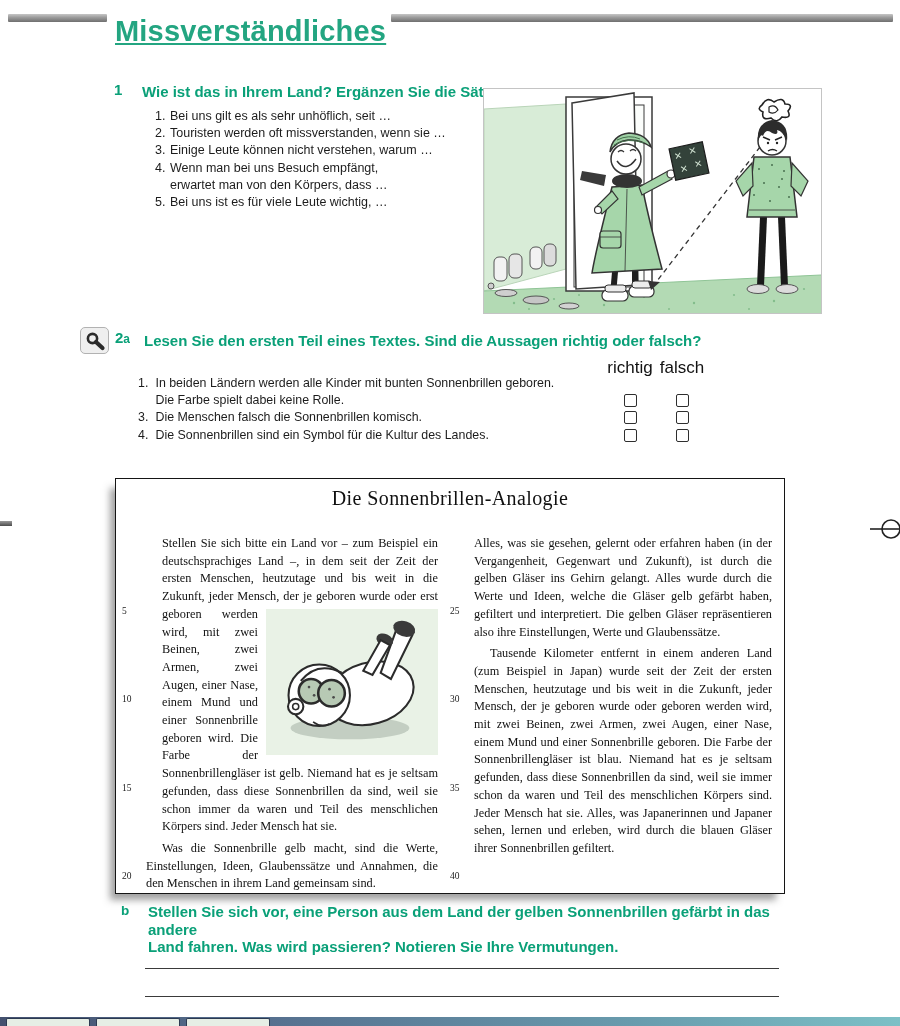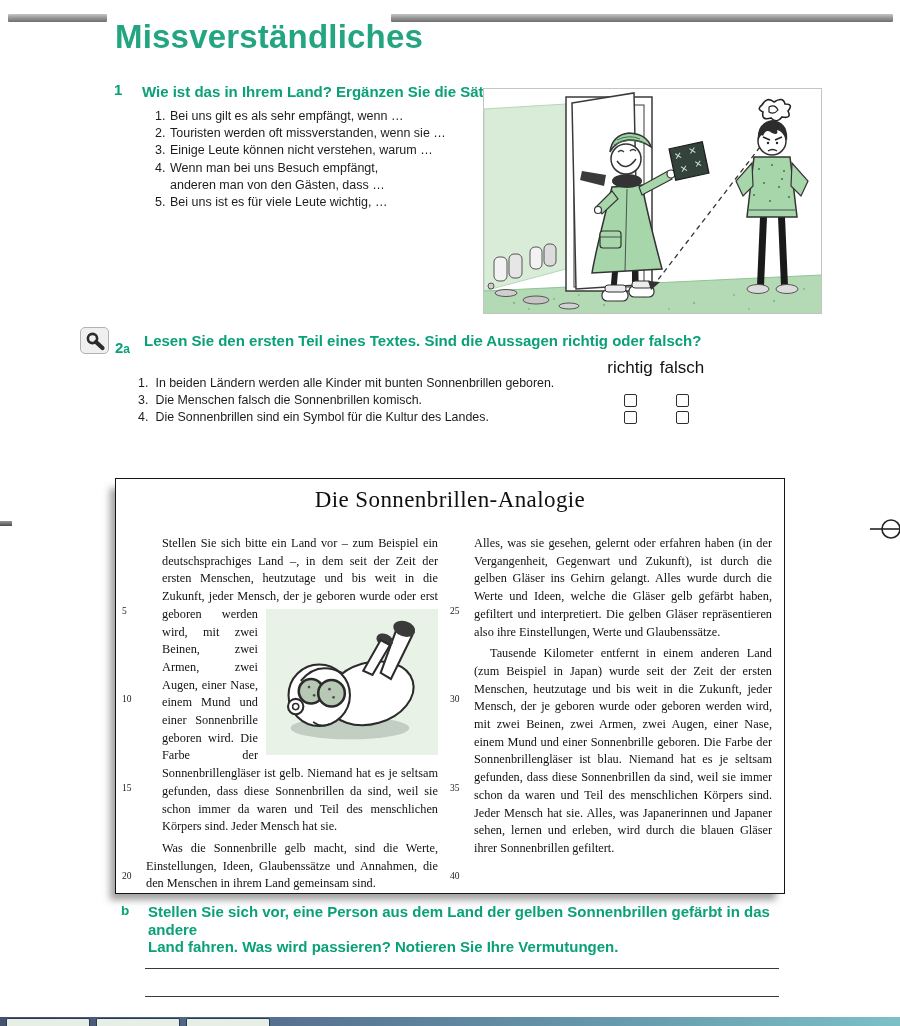--- a/index.html
+++ b/index.html
@@ -4,54 +4,54 @@
 <style>
   html,body{margin:0;padding:0;background:#fff;}
   #page{position:relative;width:900px;height:1026px;background:#fff;overflow:hidden;
         font-family:"Liberation Sans",sans-serif;color:#1c1c1c;}
 
   
   .rule{position:absolute;height:8px;border-radius:1px;
         background:linear-gradient(180deg,#c6c6c6,#9a9a9a 45%,#6f6f6f);}
   #rule-left{left:8px;top:14px;width:99px;}
   #rule-right{left:391px;top:14px;width:502px;}
-  #page-title{position:absolute;left:115px;top:-4px;font-size:33px;color:#23a581;letter-spacing:.2px;}
+  #page-title{position:absolute;left:115px;top:-4px;font-size:29px;color:#23a581;letter-spacing:.2px;text-decoration:underline;}
 
   
   .ex-num{position:absolute;font-weight:bold;color:#0aa078;font-size:15px;}
   .ex-head{position:absolute;font-weight:bold;color:#0aa078;font-size:15px;line-height:17.5px;}
 
   
   #ex1-list{position:absolute;left:155px;top:108px;font-size:12.5px;line-height:17.2px;}
   .li-row{display:flex;}
   .li-num{width:15px;flex:0 0 15px;}
   
   #cartoon{position:absolute;left:483px;top:88px;width:337px;height:224px;border:1px solid #c4c4c4;background:#fff;}
 
   
   #task-icon-box{position:absolute;left:80px;top:327px;width:27px;height:25px;background:#efefef;
                  border:1px solid #b2b2b2;border-radius:5px;display:flex;align-items:center;justify-content:center;}
-  #ex2a-num{left:115px;top:329px;margin-top:10px;}
+  #ex2a-num{left:115px;top:329px;}
   .num-sub{font-size:12px;}
   #ex2a-head{left:144px;top:332px;width:580px;}
   .tf-header{position:absolute;top:358px;font-size:17px;color:#111;transform:translateX(-50%);}
   #hdr-richtig{left:630px;}
   #hdr-falsch{left:682px;}
   #tf-rows{position:absolute;left:138px;top:375px;width:600px;font-size:12.4px;line-height:17.2px;}
   .tf-row{position:relative;height:17.2px;white-space:nowrap;}
   .tf-num{display:inline-block;width:14px;}
   .cbox{position:absolute;top:2px;width:11px;height:11px;border:1.7px solid #2e2e2e;border-radius:2px;background:#fff;}
   .cb-r{left:486px;}
   .cb-f{left:538px;}
 
   
   #article{position:absolute;left:115px;top:478px;width:668px;height:414px;background:#fff;
            border:1.5px solid #151515;box-shadow:-7px 8px 7px -2px rgba(70,70,70,.5);}
   #article-title{margin-top:8px;text-align:center;font-family:"Liberation Serif",serif;
-                 font-size:23px;color:#101010;letter-spacing:.4px;}
+                 font-size:20px;color:#101010;letter-spacing:.4px;}
   .acol{position:absolute;top:52px;font-family:"Liberation Serif",serif;font-size:12.3px;
         line-height:17.7px;color:#111;text-align:justify;}
   #acol-left{left:26px;width:300px;}
   #acol-right{left:354px;width:306px;}
   .apara{margin:4px;}
   .apara.indent{text-indent:16px;}
   .lead-indent{padding-left:16px;}
   .afig{float:right;width:172px;height:146px;margin:3px 0 6px 8px;background:#e9f2e6;}
   .afig svg{display:block;width:100%;height:100%;}
   .lnum{position:absolute;left:-20px;width:17px;font-family:"Liberation Serif",serif;
@@ -85,37 +85,37 @@
   <div class="rule" id="rule-left"></div>
   <h1 id="page-title">Missverständliches</h1>
   <div class="rule" id="rule-right"></div>
 
   <span class="ex-num" style="left:114px;top:81px;">1</span>
   <span class="ex-head" style="left:142px;top:83px;">Wie ist das in Ihrem Land? Ergänzen Sie die Sätze.</span>
   <div id="ex1-list">
 
   <div class="li-row">
         <span class="li-num">1.</span>
-        <span class="li-text">Bei uns gilt es als sehr empfängt, wenn …</span>
+        <span class="li-text">Bei uns gilt es als sehr unhöflich, seit …</span>
       </div>
       <div class="li-row">
         <span class="li-num">2.</span>
         <span class="li-text">Touristen werden oft missverstanden, wenn sie …</span>
       </div>
       <div class="li-row">
         <span class="li-num">3.</span>
         <span class="li-text">Einige Leute können nicht verstehen, warum …</span>
       </div>
       <div class="li-row">
         <span class="li-num">4.</span>
         <span class="li-text">Wenn man bei uns Besuch empfängt,</span>
       </div>
       <div class="li-row">
         <span class="li-num"></span>
-        <span class="li-text">anderen man von den Gästen, dass …</span>
+        <span class="li-text">erwartet man von den Körpers, dass …</span>
       </div>
       <div class="li-row">
         <span class="li-num">5.</span>
         <span class="li-text">Bei uns ist es für viele Leute wichtig, …</span>
       </div>
     </div>
 
   <div id="cartoon">
     <svg viewBox="0 0 337 224" width="337" height="224">
       <rect width="337" height="224" fill="#ffffff"></rect>
@@ -228,20 +228,26 @@
   <span class="ex-head" id="ex2a-head">Lesen Sie den ersten Teil eines Textes. Sind die Aussagen richtig oder falsch?</span>
   <span class="tf-header" id="hdr-richtig">richtig</span>
   <span class="tf-header" id="hdr-falsch">falsch</span>
   <div id="tf-rows">
 
   <div class="tf-row noboxes">
         <span class="tf-num">1.</span>
         <span class="tf-text">In beiden Ländern werden alle Kinder mit bunten Sonnenbrillen geboren.</span>
         
         
+      </div>
+      <div class="tf-row">
+        <span class="tf-num"></span>
+        <span class="tf-text">Die Farbe spielt dabei keine Rolle.</span>
+        <span class="cbox cb-r"></span>
+        <span class="cbox cb-f"></span>
       </div>
       <div class="tf-row">
         <span class="tf-num">3.</span>
         <span class="tf-text">Die Menschen falsch die Sonnenbrillen komisch.</span>
         <span class="cbox cb-r"></span>
         <span class="cbox cb-f"></span>
       </div>
       <div class="tf-row">
         <span class="tf-num">4.</span>
         <span class="tf-text">Die Sonnenbrillen sind ein Symbol für die Kultur des Landes.</span>

